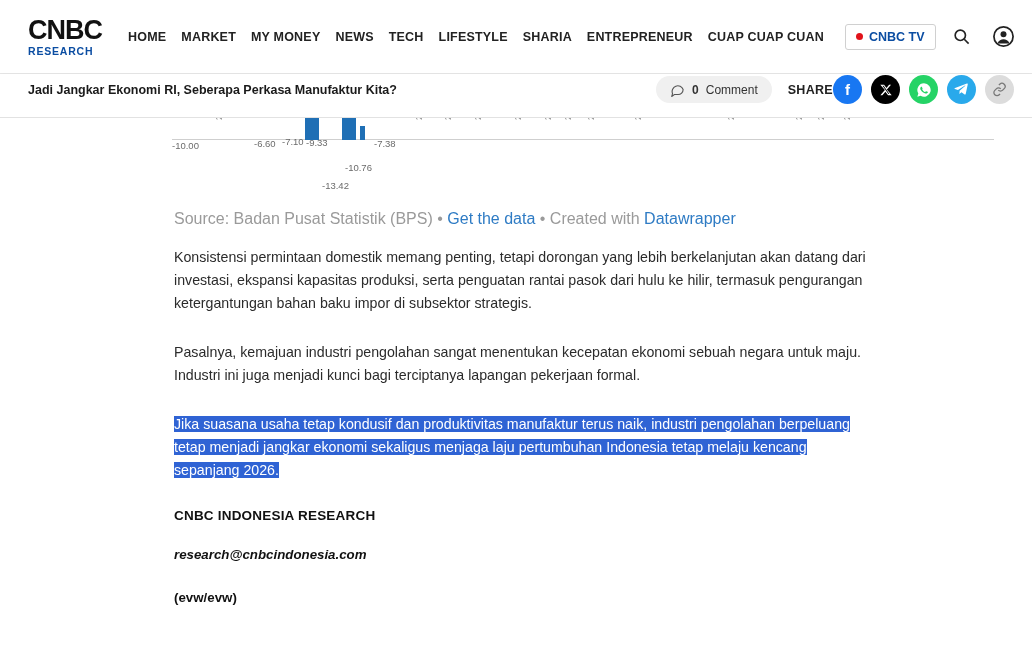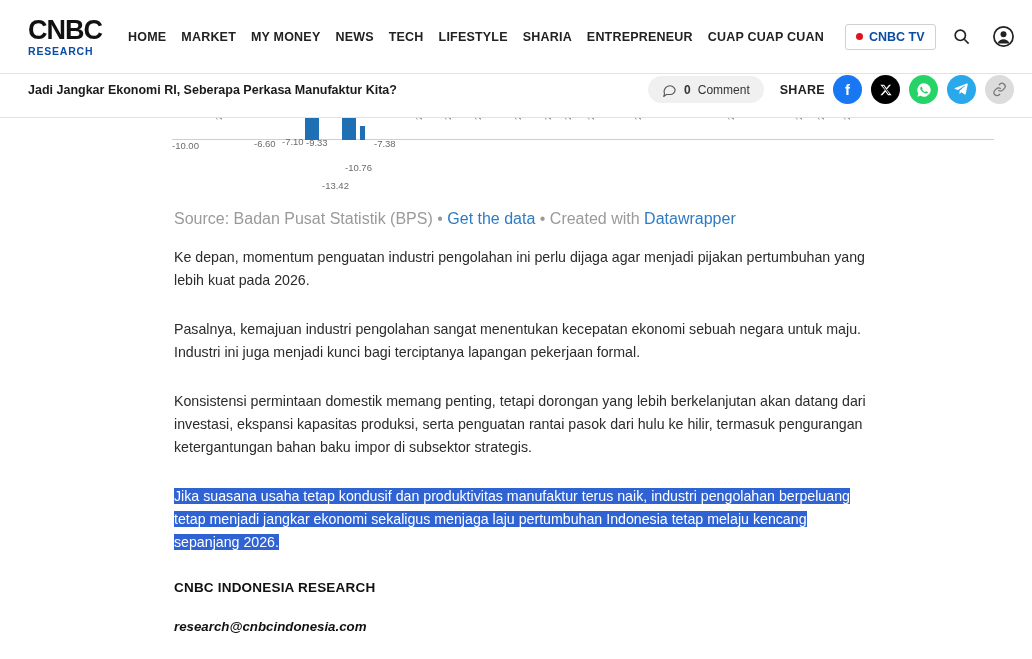--- a/index.html
+++ b/index.html
@@ -119,21 +119,21 @@
     font-size: 12px;
     color: #333;
     cursor: pointer;
     margin-right: 16px;
   }
   .comment-count { font-weight: 600; }
   .share-label {
     font-size: 12.5px;
     font-weight: 600;
     color: #222;
-    margin-right: 8px;
+    margin-right: 0;
     letter-spacing: 0.3px;
   }
   .share-icons { display: flex; align-items: center; gap: 9px; }
   .share-ic {
     width: 29px; height: 29px;
     border-radius: 50%;
     display: flex; align-items: center; justify-content: center;
     color: #fff;
     cursor: pointer;
     font-size: 15px;
@@ -349,23 +349,22 @@
       <span class="rot-label" style="left:826px; bottom:92px;">2K</span>
       <span class="rot-label" style="left:852px; bottom:92px;">2K</span>
     </div>
   </div>
 
   <div class="source">
     <span>Source: Badan Pusat Statistik (BPS) • </span><a href="#">Get the data</a><span> • Created with </span><a href="#">Datawrapper</a>
   </div>
 
   <div class="article">
-    <p>Ke depan, momentum penguatan industri pengolahan ini perlu dijaga agar menjadi pijakan pertumbuhan yang lebih kuat pada 2026.</p>
+    <p>Konsistensi permintaan domestik memang penting, tetapi dorongan yang lebih berkelanjutan akan datang dari investasi, ekspansi kapasitas produksi, serta penguatan rantai pasok dari hulu ke hilir, termasuk pengurangan ketergantungan bahan baku impor di subsektor strategis.</p>
     <p>Pasalnya, kemajuan industri pengolahan sangat menentukan kecepatan ekonomi sebuah negara untuk maju. Industri ini juga menjadi kunci bagi terciptanya lapangan pekerjaan formal.</p>
-    <p>Konsistensi permintaan domestik memang penting, tetapi dorongan yang lebih berkelanjutan akan datang dari investasi, ekspansi kapasitas produksi, serta penguatan rantai pasok dari hulu ke hilir, termasuk pengurangan ketergantungan bahan baku impor di subsektor strategis.</p>
     <p><span class="highlight">Jika suasana usaha tetap kondusif dan produktivitas manufaktur terus naik, industri pengolahan berpeluang tetap menjadi jangkar ekonomi sekaligus menjaga laju pertumbuhan Indonesia tetap melaju kencang sepanjang 2026.</span></p>
     <div class="byline">CNBC INDONESIA RESEARCH</div>
     <div class="email">research@cnbcindonesia.com</div>
     <div class="initials">(evw/evw)</div>
 
   </div>
 
 </div>
 
 </body></html>

